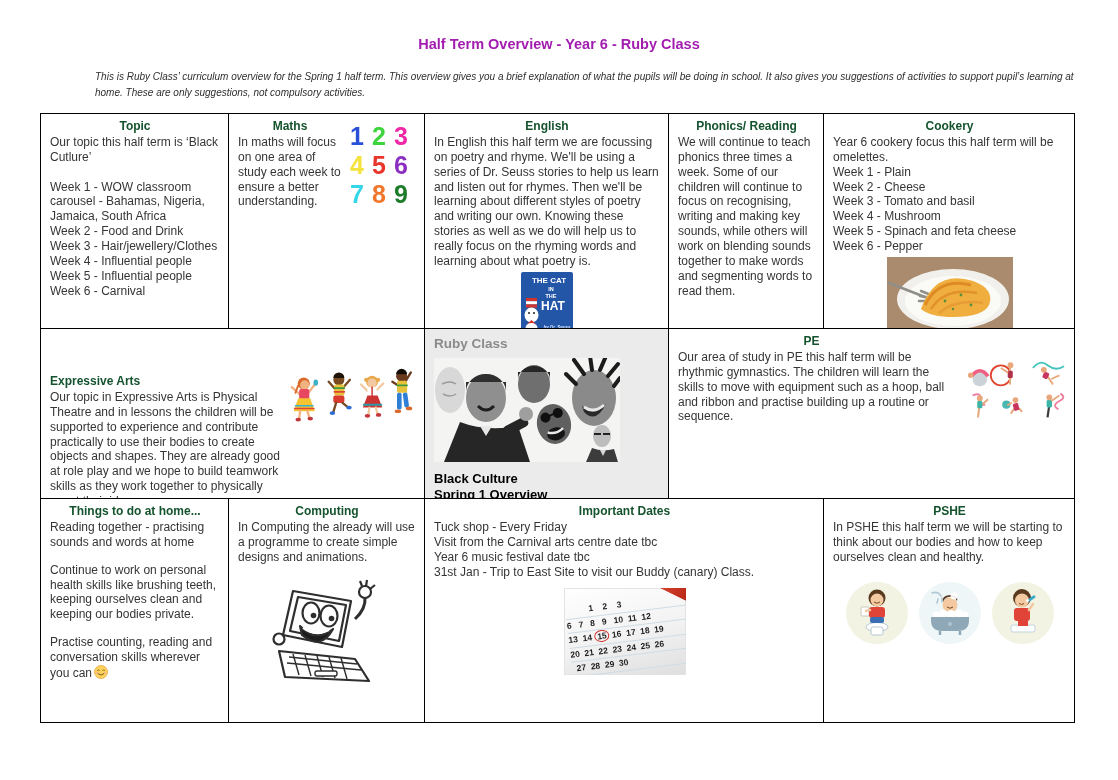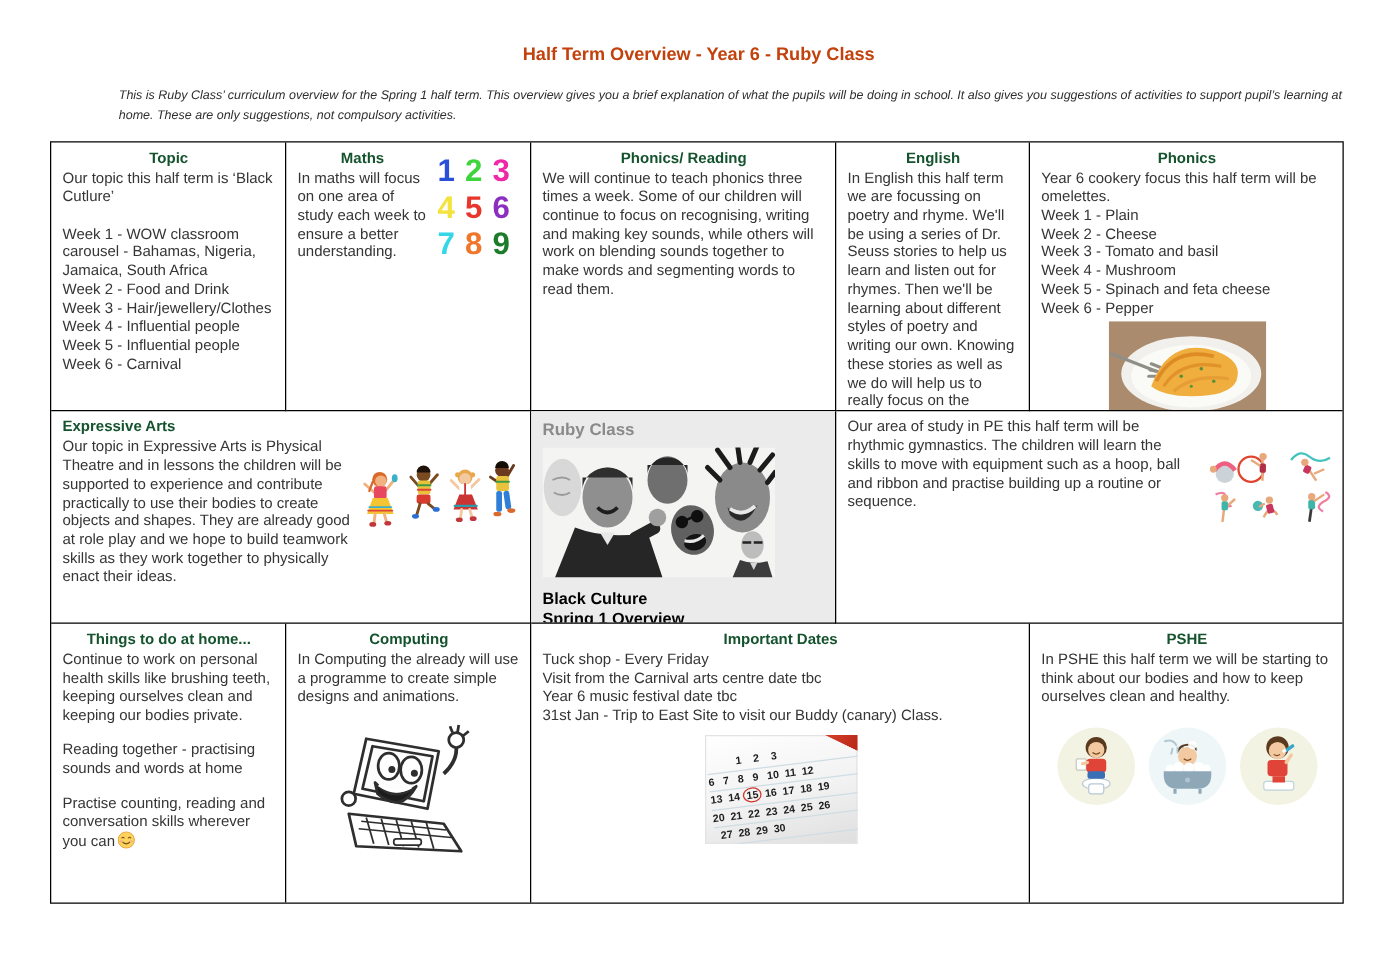--- a/index.html
+++ b/index.html
@@ -1,31 +1,31 @@
 <!DOCTYPE html>
 <html><head>
 <meta charset="utf-8">
 <style>
   html,body{margin:0;padding:0;}
   body{width:1118px;height:780px;background:#fff;font-family:"Liberation Sans",sans-serif;color:#333;overflow:hidden;}
-  .title{padding-top:36px;text-align:center;font-size:14.5px;font-weight:bold;color:#c2410c;}
+  .title{padding-top:36px;text-align:center;font-size:14.5px;font-weight:bold;color:#a21caf;}
   .intro{margin:17px 42px 0 95px;font-style:italic;font-size:10px;line-height:1.6;color:#2e2e2e;}
   .grid{display:inline-grid;margin:12px 0 0 40px;grid-template-columns:188px 196px 244px 155px 250px;grid-template-rows:215px 170px 223px;border:1.5px solid #000;}
   .cell{border-right:1px solid #000;border-bottom:1px solid #000;padding:5px 8px 4px 9px;box-sizing:border-box;overflow:hidden;font-size:12px;line-height:1.24;color:#353535;}
   .no-r{border-right:none;}
   .no-b{border-bottom:none;}
   .span2{grid-column:span 2;}
   .hdr{font-weight:bold;text-align:center;color:#14532d;margin:0 0 1px 0;}
   .hdr-left{text-align:left;}
   .pre{white-space:pre-line;}
   .weeks{line-height:1.45;margin-top:1px;}
   .num-img{float:right;margin:2px 0 4px 4px;}
   .img-center{display:block;margin:3px auto 0;}
   .flex{display:flex;}
-  .ea-text{width:252px;}
+  .ea-text{width:252px;margin-top:40px;}
   .ea-img{margin:22px 0 0 6px;}
   .pe-text{width:292px;}
   .pe-img{margin:22px 0 0 22px;}
   .ruby-cell{background:#ebebeb;text-align:left;padding-top:7px;}
   .ruby-hdr{font-weight:bold;font-size:13.5px;color:#8a8a8a;margin-bottom:5px;}
   .ruby-cap{font-weight:bold;font-size:13px;color:#000000;line-height:1.25;}
   .ruby-cap1{margin-top:5px;}
   .home p{margin:0 0 13px 0;}
   .smiley{vertical-align:-2px;margin-left:2px;}
   .calendar{position:relative;width:122px;height:87px;margin:9px auto 0;background:linear-gradient(165deg,#ffffff 0%,#f2f2f2 55%,#dedede 100%);overflow:hidden;box-shadow:0 0 0 1px #e3e3e3 inset;}
@@ -69,25 +69,20 @@
           <text x="4" y="82" fill="#35d6e8">7</text>
           <text x="26" y="82" fill="#f0762c">8</text>
           <text x="48" y="82" fill="#1d7c2a">9</text>
         </g>
       </svg>
       <div class="hdr">Maths</div>
       <div>In maths will focus on one area of study each week to ensure a better understanding.</div>
     </div>
 
     <div class="cell">
-      <div class="hdr">Phonics/ Reading</div>
-      <div>We will continue to teach phonics three times a week. Some of our children will continue to focus on recognising, writing and making key sounds, while others will work on blending sounds together to make words and segmenting words to read them.</div>
-    </div>
-
-    <div class="cell">
       <div class="hdr">English</div>
       <div>In English this half term we are focussing on poetry and rhyme. We'll be using a series of Dr. Seuss stories to help us learn and listen out for rhymes. Then we'll be learning about different styles of poetry and writing our own. Knowing these stories as well as we do will help us to really focus on the rhyming words and learning about what poetry is.</div>
       <svg class="img-center" width="52" height="62" viewBox="0 0 52 62">
         <rect x="0" y="0" width="52" height="62" rx="2" fill="#2456a8"></rect>
         <g fill="#ffffff" font-family="Liberation Sans, sans-serif" text-anchor="middle" font-weight="bold">
           <text x="28" y="11" font-size="8">THE CAT</text>
           <text x="30" y="19" font-size="5.5">IN</text>
           <text x="30" y="26" font-size="5.5">THE</text>
           <text x="32" y="38" font-size="12">HAT</text>
           <text x="36" y="57" font-size="4.5" font-style="italic" fill="#d8e4ff">by Dr. Seuss</text>
@@ -98,22 +93,27 @@
           <rect x="5" y="32.4" width="11" height="3.2" fill="#d0342c"></rect>
           <ellipse cx="10.5" cy="43" rx="7" ry="7.5" fill="#ffffff"></ellipse>
           <circle cx="8" cy="41" r="1" fill="#222"></circle>
           <circle cx="13" cy="41" r="1" fill="#222"></circle>
           <path d="M6,52 L15,52 L10.5,48 Z" fill="#d0342c"></path>
           <ellipse cx="10.5" cy="56" rx="6" ry="5" fill="#ffffff"></ellipse>
         </g>
       </svg>
     </div>
 
+    <div class="cell">
+      <div class="hdr">Phonics/ Reading</div>
+      <div>We will continue to teach phonics three times a week. Some of our children will continue to focus on recognising, writing and making key sounds, while others will work on blending sounds together to make words and segmenting words to read them.</div>
+    </div>
+
     <div class="cell no-r">
-      <div class="hdr">Phonics</div>
+      <div class="hdr">Cookery</div>
       <div class="pre">Year 6 cookery focus this half term will be omelettes.
 Week 1 - Plain
 Week 2 - Cheese
 Week 3 - Tomato and basil
 Week 4 -  Mushroom
 Week 5 - Spinach and feta cheese
 Week 6 - Pepper</div>
       <svg class="img-center" width="126" height="76" viewBox="0 0 126 76">
         <rect width="126" height="76" fill="#ab8b6d"></rect>
         <ellipse cx="66" cy="42" rx="56" ry="30" fill="#f1f0ec"></ellipse>
@@ -244,20 +244,21 @@
           <path d="M152,104 L158,90 Q168,94 180,91 L184,104 Z" fill="#3c3c3c"></path>
           <path d="M166,92 l3,6 l3,-6 Z" fill="#d8d8d8"></path>
         </g>
       </svg>
       <div class="ruby-cap ruby-cap1">Black Culture</div>
       <div class="ruby-cap">Spring 1 Overview</div>
     </div>
 
     <div class="cell span2 no-r flex">
       <div class="pe-text">
+        <div class="hdr">PE</div>
         <div>Our area of study in PE this half term will be rhythmic gymnastics.  The children will learn the skills to move with equipment such as a hoop, ball and ribbon and practise building up a routine or sequence.</div>
       </div>
       <svg class="pe-img" width="108" height="68" viewBox="0 0 108 68">
         <g transform="translate(14,20)">
           <circle cx="0" cy="2" r="8" fill="#ccd3d8"></circle>
           <path d="M-9,-1 Q0,-13 9,-1" stroke="#ef5f82" stroke-width="4" fill="none"></path>
           <circle cx="-10" cy="-2" r="3" fill="#e8a87c"></circle>
         </g>
         <g transform="translate(44,18)">
           <circle cx="-7" cy="0" r="11" stroke="#e0452f" stroke-width="2" fill="none"></circle>
@@ -292,22 +293,22 @@
           <line x1="0" y1="0" x2="-2" y2="14" stroke="#3a3a3a" stroke-width="2.4"></line>
           <rect x="-3" y="-5" width="6" height="8" rx="1.5" fill="#3fb5a8"></rect>
           <circle cx="0" cy="-8" r="3.2" fill="#e8a87c"></circle>
           <line x1="2" y1="-4" x2="11" y2="-10" stroke="#e8a87c" stroke-width="2"></line>
         </g>
       </svg>
     </div>
 
     <div class="cell no-b home">
       <div class="hdr">Things to do at home...</div>
+      <p>Reading together - practising sounds and words at home</p>
       <p>Continue to work on personal health skills like brushing teeth, keeping ourselves clean and keeping our bodies private.</p>
-      <p>Reading together - practising sounds and words at home</p>
       <p><span>Practise counting, reading and conversation skills wherever you can</span><svg class="smiley" width="14" height="14" viewBox="0 0 14 14">
             <circle cx="7" cy="7" r="6.5" fill="#fdd35c" stroke="#e8a33d" stroke-width="0.8"></circle>
             <path d="M3.2,5.6 q1.2,-1.4 2.4,0 M8.4,5.6 q1.2,-1.4 2.4,0" stroke="#7a5a1e" stroke-width="0.9" fill="none"></path>
             <path d="M4,8.6 q3,2.8 6,0" stroke="#7a5a1e" stroke-width="1" fill="none"></path>
             <circle cx="3" cy="8" r="1" fill="#f5a8a0" opacity="0.8"></circle>
             <circle cx="11" cy="8" r="1" fill="#f5a8a0" opacity="0.8"></circle>
           </svg></p>
     </div>
 
     <div class="cell no-b">

